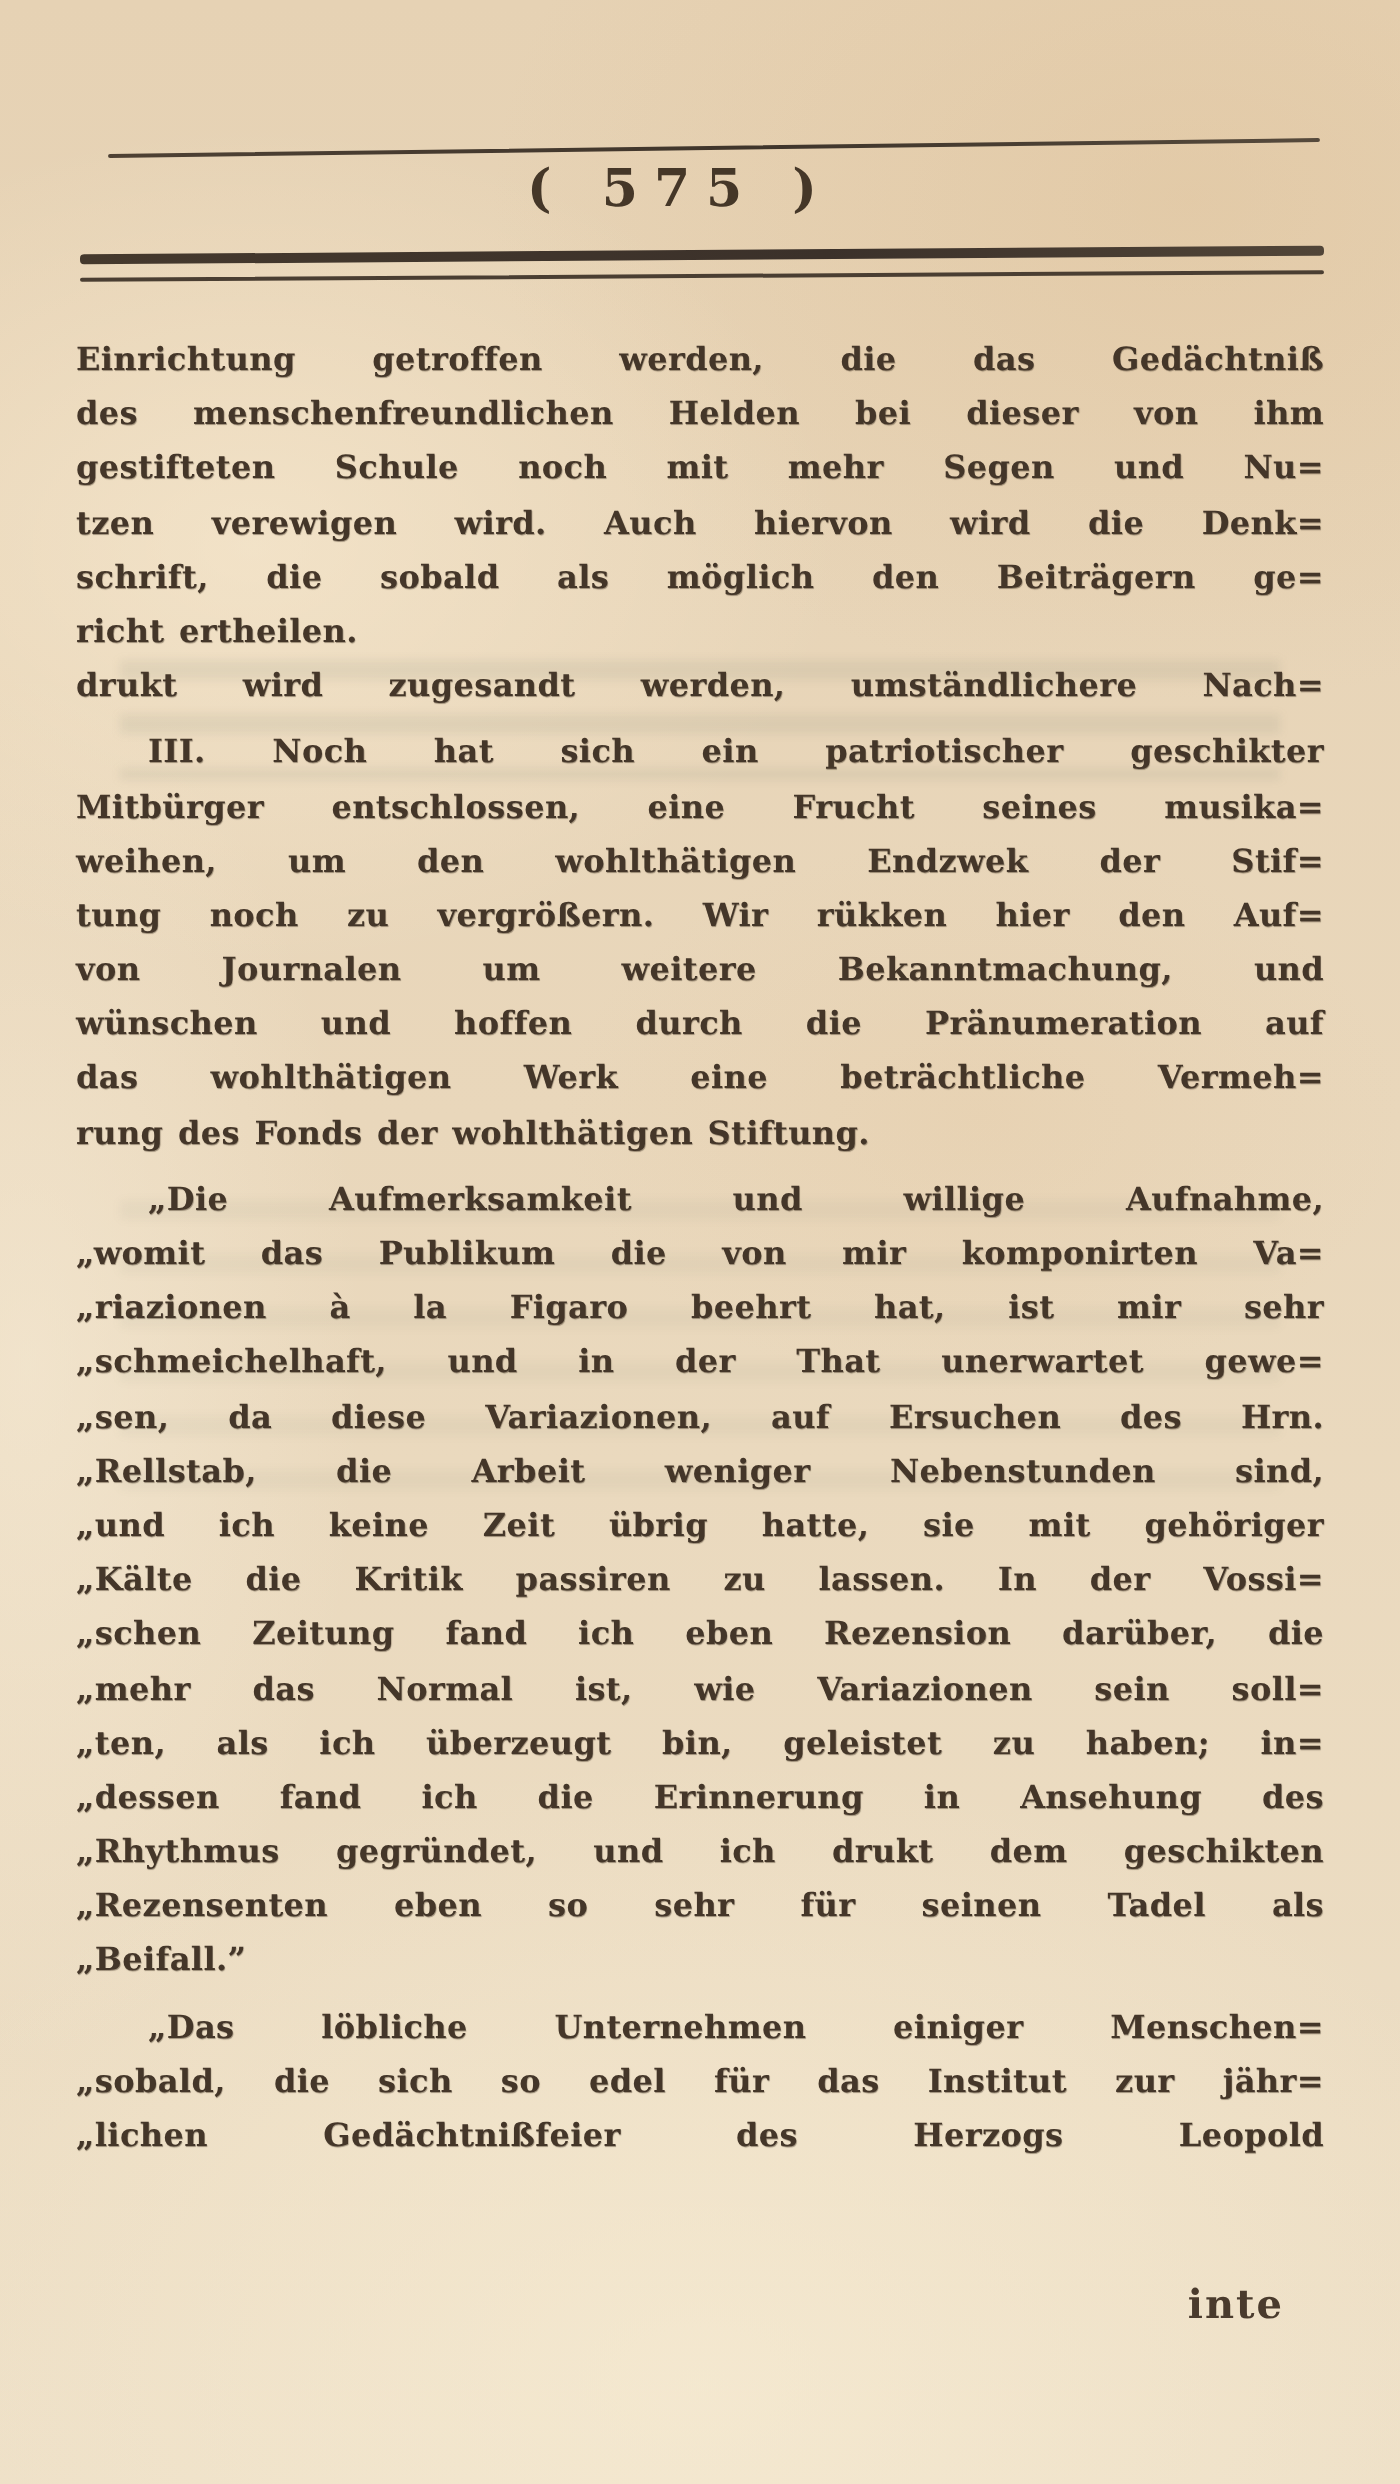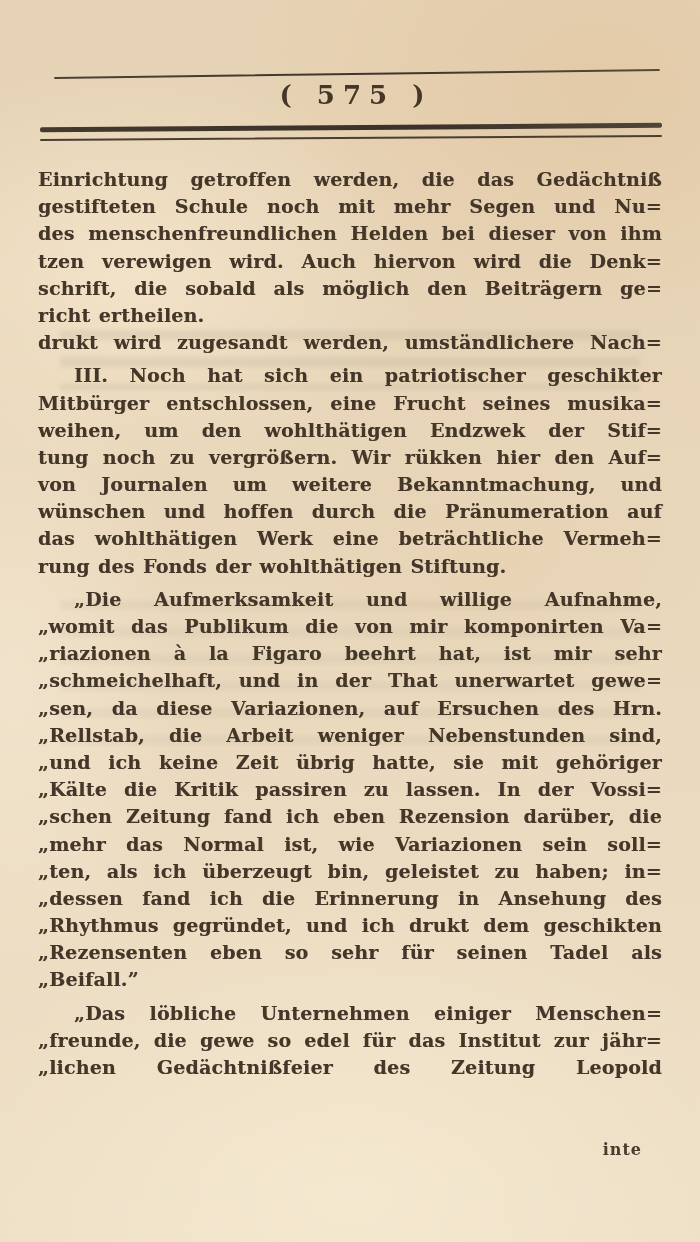--- a/index.html
+++ b/index.html
@@ -21,21 +21,21 @@
   }
   .page { position: absolute; inset: 0; }
 
   
   .rule-top {
     position: absolute; left: 54px; top: 73px; width: 606px; height: 2px;
     background: linear-gradient(90deg, #4e4134, #3f352b 55%, #564a3c);
     transform: rotate(-0.75deg); border-radius: 1px;
   }
   .page-number {
-    position: absolute; left: 16px; top: 80px; width: 680px;
+    position: absolute; left: 0; top: 80px; width: 680px;
     text-align: center;
     font-size: 26px; font-weight: 700; color: #453728;
     letter-spacing: 8px;
   }
   .rule-thick {
     position: absolute; left: 40px; top: 125px; width: 622px; height: 5px;
     background: linear-gradient(90deg, #45392d, #3b312a 60%, #514538);
     transform: rotate(-0.4deg); border-radius: 2px;
   }
   .rule-thin {
@@ -49,37 +49,37 @@
     background: repeating-linear-gradient(180deg,
       rgba(110,120,100,0.10) 0 10px, rgba(110,120,100,0) 10px 27px);
     filter: blur(2px); pointer-events: none;
   }
   .st-a { top: 330px; height: 60px; }
   .st-b { top: 600px; height: 160px; opacity: 0.6; }
 
   
   .text-block {
     position: absolute; left: 38px; top: 166px; width: 624px;
-    font-size: 19px; font-weight: 700; color: #443629;
+    font-size: 16px; font-weight: 700; color: #443629;
     letter-spacing: 0.2px; word-spacing: 1.5px;
     text-shadow: 0.3px 0.3px 0.4px rgba(62,48,34,0.45);
   }
   .paragraph { margin: 0; }
   .paragraph + .paragraph { margin-top: 6px; }
   .line {
     height: 27.2px; line-height: 27.2px;
     text-align: justify; text-align-last: justify;
     white-space: nowrap; overflow: visible;
   }
   .line.endline { text-align-last: left; }
   .line.indent { padding-left: 36px; }
 
   .catchword {
     position: absolute; right: 58px; top: 1140px;
-    font-size: 16px; font-weight: 700; color: #4a3b2d;
+    font-size: 20px; font-weight: 700; color: #4a3b2d;
     letter-spacing: 1px;
   }
 </style>
 </head>
 <body>
 
 <div class="page">
 
   <div class="rule-top"></div>
 
@@ -87,22 +87,22 @@
 
   <div class="rule-thick"></div>
   <div class="rule-thin"></div>
 
   <div class="showthrough st-a"></div>
   <div class="showthrough st-b"></div>
 
   <main class="text-block">
       <div class="paragraph">
         <div class="line">Einrichtung getroffen werden, die das Gedächtniß</div>
+        <div class="line">des menschenfreundlichen Helden bei dieser von ihm</div>
         <div class="line">gestifteten Schule noch mit mehr Segen und Nu=</div>
-        <div class="line">des menschenfreundlichen Helden bei dieser von ihm</div>
         <div class="line">tzen verewigen wird.  Auch hiervon wird die Denk=</div>
         <div class="line">schrift, die sobald als möglich den Beiträgern ge=</div>
         <div class="line endline">richt ertheilen.</div>
         <div class="line">drukt wird zugesandt werden, umständlichere Nach=</div>
       </div>
       <div class="paragraph">
         <div class="line indent">III.  Noch hat sich ein patriotischer geschikter</div>
         <div class="line">Mitbürger entschlossen, eine Frucht seines musika=</div>
         <div class="line">weihen, um den wohlthätigen Endzwek der Stif=</div>
         <div class="line">tung noch zu vergrößern.  Wir rükken hier den Auf=</div>
@@ -123,20 +123,20 @@
         <div class="line">„schen Zeitung fand ich eben Rezension darüber, die</div>
         <div class="line">„mehr das Normal ist, wie Variazionen sein soll=</div>
         <div class="line">„ten, als ich überzeugt bin, geleistet zu haben; in=</div>
         <div class="line">„dessen fand ich die Erinnerung in Ansehung des</div>
         <div class="line">„Rhythmus gegründet, und ich drukt dem geschikten</div>
         <div class="line">„Rezensenten eben so sehr für seinen Tadel als</div>
         <div class="line endline">„Beifall.”</div>
       </div>
       <div class="paragraph">
         <div class="line indent">„Das löbliche Unternehmen einiger Menschen=</div>
-        <div class="line">„freunde, die gewe so edel für das Institut zur jähr=</div>
-        <div class="line">„lichen Gedächtnißfeier des Zeitung Leopold</div>
+        <div class="line">„sobald, die sich so edel für das Institut zur jähr=</div>
+        <div class="line">„lichen Gedächtnißfeier des Herzogs Leopold</div>
       </div>
     </main>
 
   <div class="catchword">inte</div>
 
 </div>
 
 </body></html>

